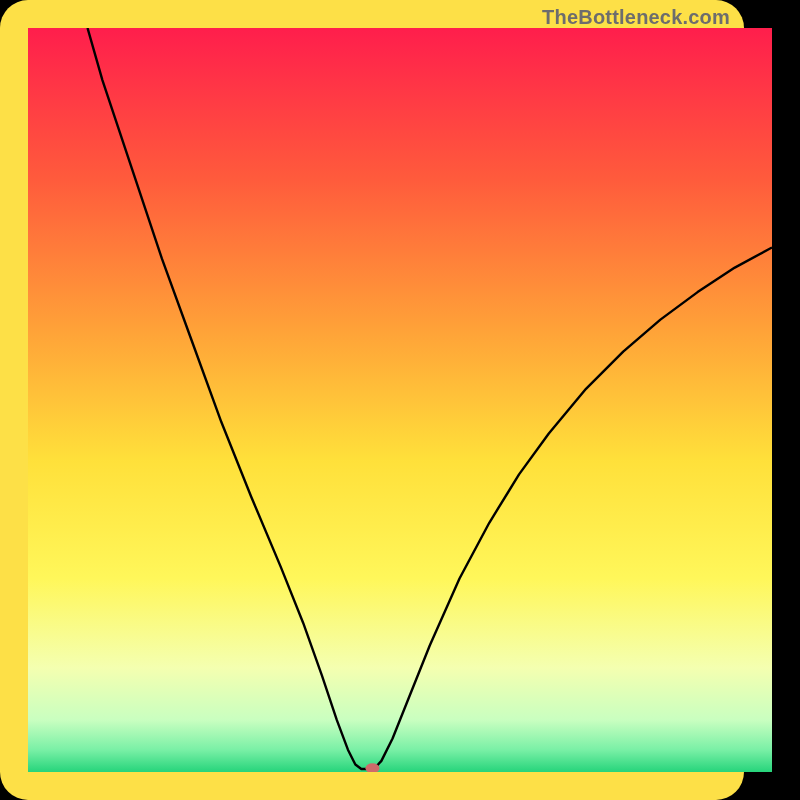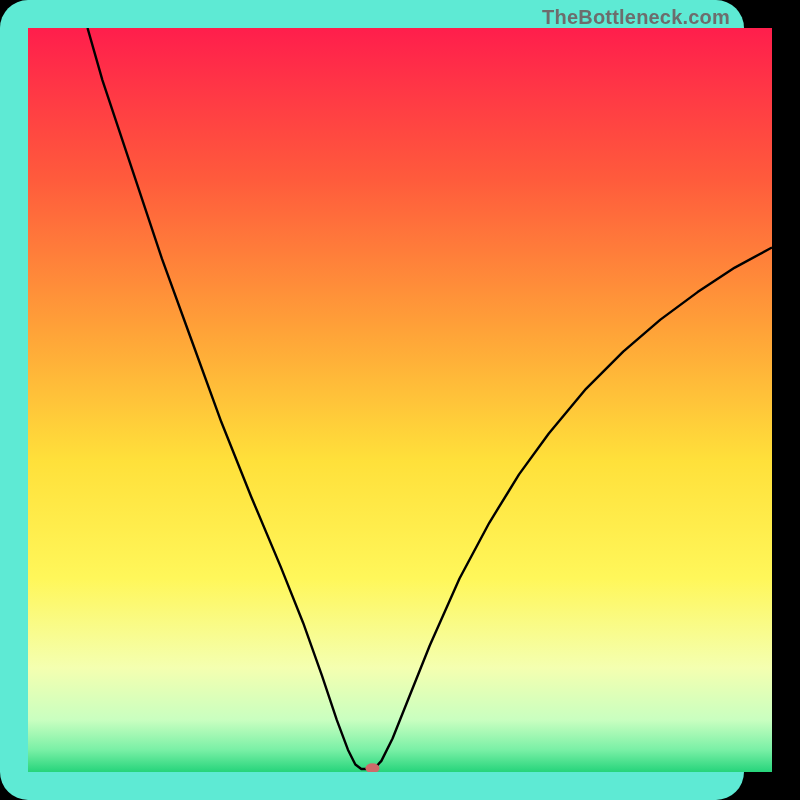--- a/index.html
+++ b/index.html
@@ -8,21 +8,21 @@
     width: 800px;
     height: 800px;
     background: #000;
     font-family: Arial, Helvetica, sans-serif;
     overflow: hidden;
   }
   .frame {
     position: relative;
     width: 744px;
     height: 800px;
-    background: #5eead4;
+    background: #fde047;
     border-radius: 28px;
   }
   .watermark {
     position: absolute;
     top: 6px;
     right: 14px;
     color: #6d6d6d;
     font-size: 20px;
     font-weight: 600;
     letter-spacing: 0.2px;

